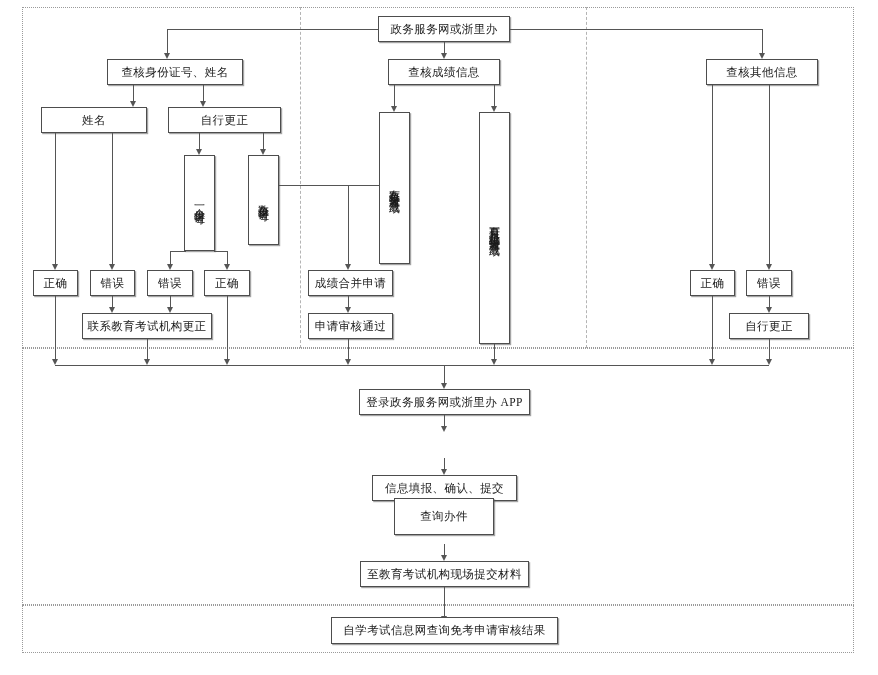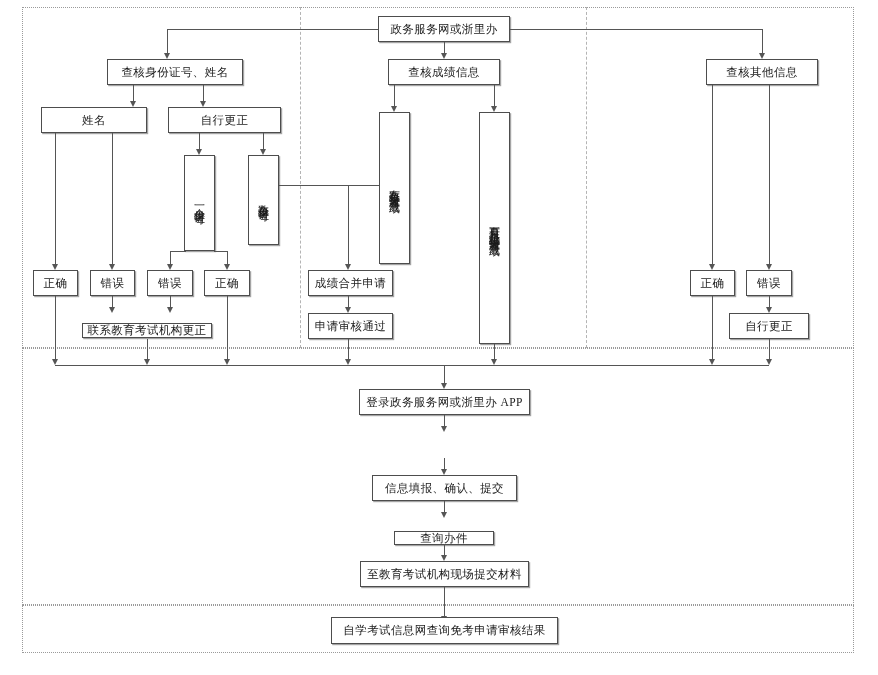--- a/index.html
+++ b/index.html
@@ -151,21 +151,21 @@
 
   <div class="box" style="left:33px; top:270px; width:45px; height:26px;">正确</div>
   <div class="box" style="left:90px; top:270px; width:45px; height:26px;">错误</div>
   <div class="box" style="left:147px; top:270px; width:46px; height:26px;">错误</div>
   <div class="box" style="left:204px; top:270px; width:46px; height:26px;">正确</div>
 
   <div class="vline" style="left:112px; top:296px; height:11px;"></div>
   <div class="arrow" style="left:108.5px; top:307px;"></div>
   <div class="vline" style="left:170px; top:296px; height:11px;"></div>
   <div class="arrow" style="left:166.5px; top:307px;"></div>
-  <div class="box" style="left:82px; top:323px; width:130px; height:15px;">联系教育考试机构更正</div>
+  <div class="box" style="left:82px; top:313px; width:130px; height:26px;">联系教育考试机构更正</div>
 
   <div class="vline" style="left:712px; top:85px; height:179px;"></div>
   <div class="arrow" style="left:708.5px; top:264px;"></div>
   <div class="vline" style="left:769px; top:85px; height:179px;"></div>
   <div class="arrow" style="left:765.5px; top:264px;"></div>
 
   <div class="box" style="left:690px; top:270px; width:45px; height:26px;">正确</div>
   <div class="box" style="left:746px; top:270px; width:46px; height:26px;">错误</div>
 
   <div class="vline" style="left:769px; top:296px; height:11px;"></div>
@@ -201,21 +201,21 @@
   <div class="vline" style="left:444px; top:415px; height:11px;"></div>
   <div class="arrow" style="left:440.5px; top:426px;"></div>
 
   <div class="vline" style="left:444px; top:458px; height:11px;"></div>
   <div class="arrow" style="left:440.5px; top:469px;"></div>
 
   <div class="box" style="left:372px; top:475px; width:145px; height:26px;">信息填报、确认、提交</div>
   <div class="vline" style="left:444px; top:501px; height:11px;"></div>
   <div class="arrow" style="left:440.5px; top:512px;"></div>
 
-  <div class="box" style="left:394px; top:531px; width:100px; height:14px;">查询办件</div>
+  <div class="box" style="left:394px; top:498px; width:100px; height:37px;">查询办件</div>
   <div class="vline" style="left:444px; top:544px; height:11px;"></div>
   <div class="arrow" style="left:440.5px; top:555px;"></div>
 
   <div class="box" style="left:360px; top:561px; width:169px; height:26px;">至教育考试机构现场提交材料</div>
   <div class="vline" style="left:444px; top:587px; height:29px;"></div>
   <div class="arrow" style="left:440.5px; top:616px;"></div>
 
   <div class="box" style="left:331px; top:617px; width:227px; height:27px;">自学考试信息网查询免考申请审核结果</div>
 
 </div>

